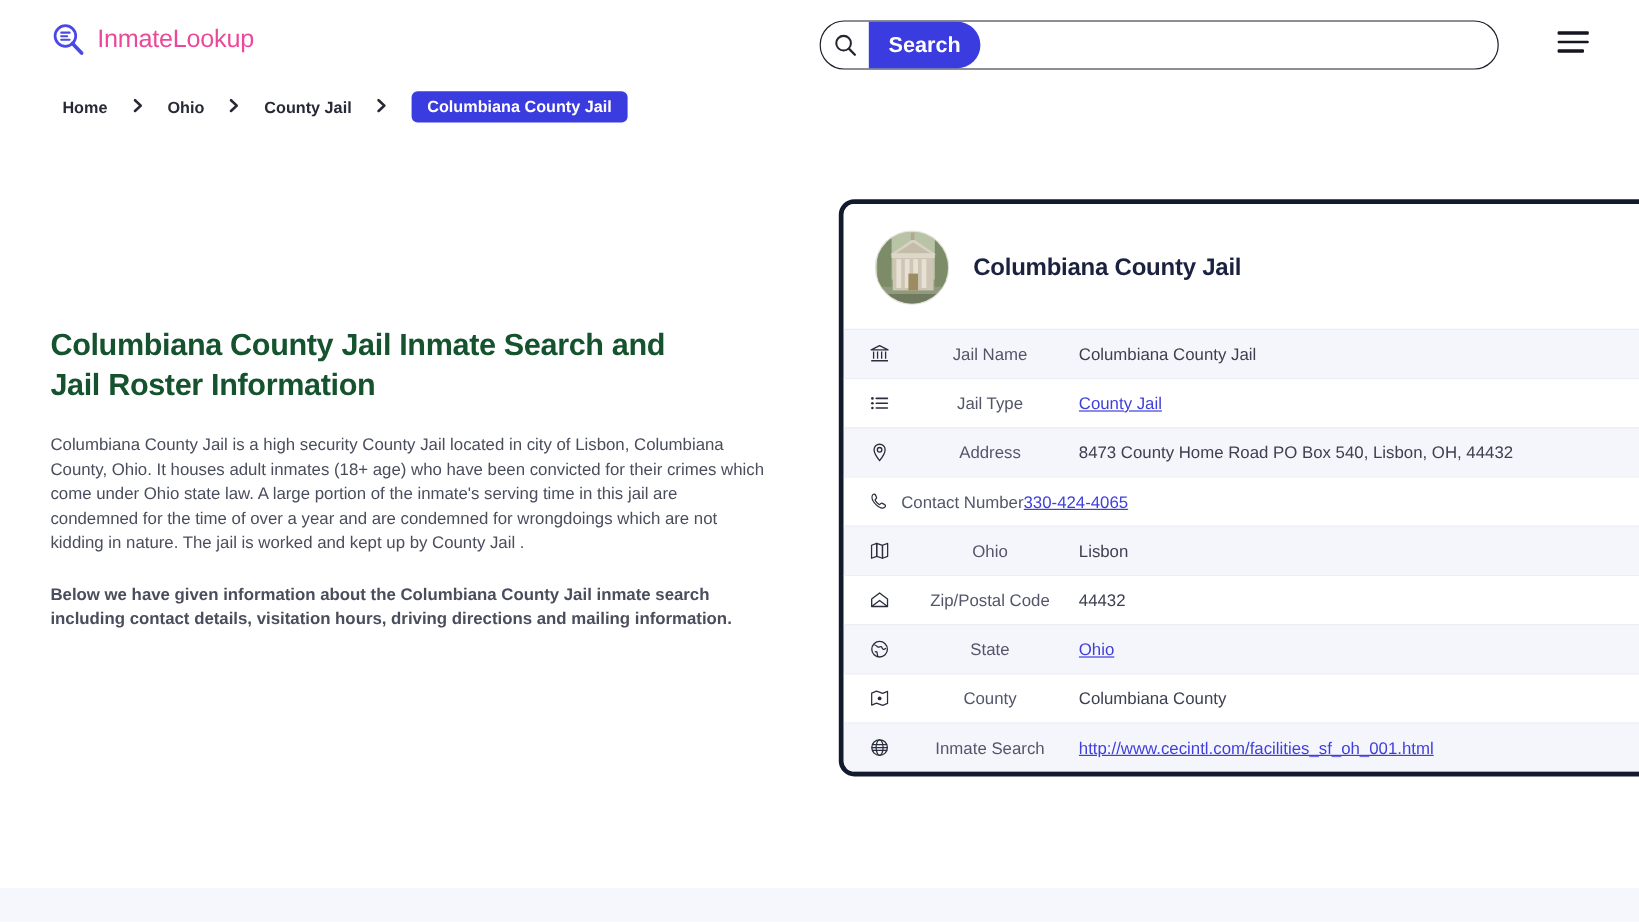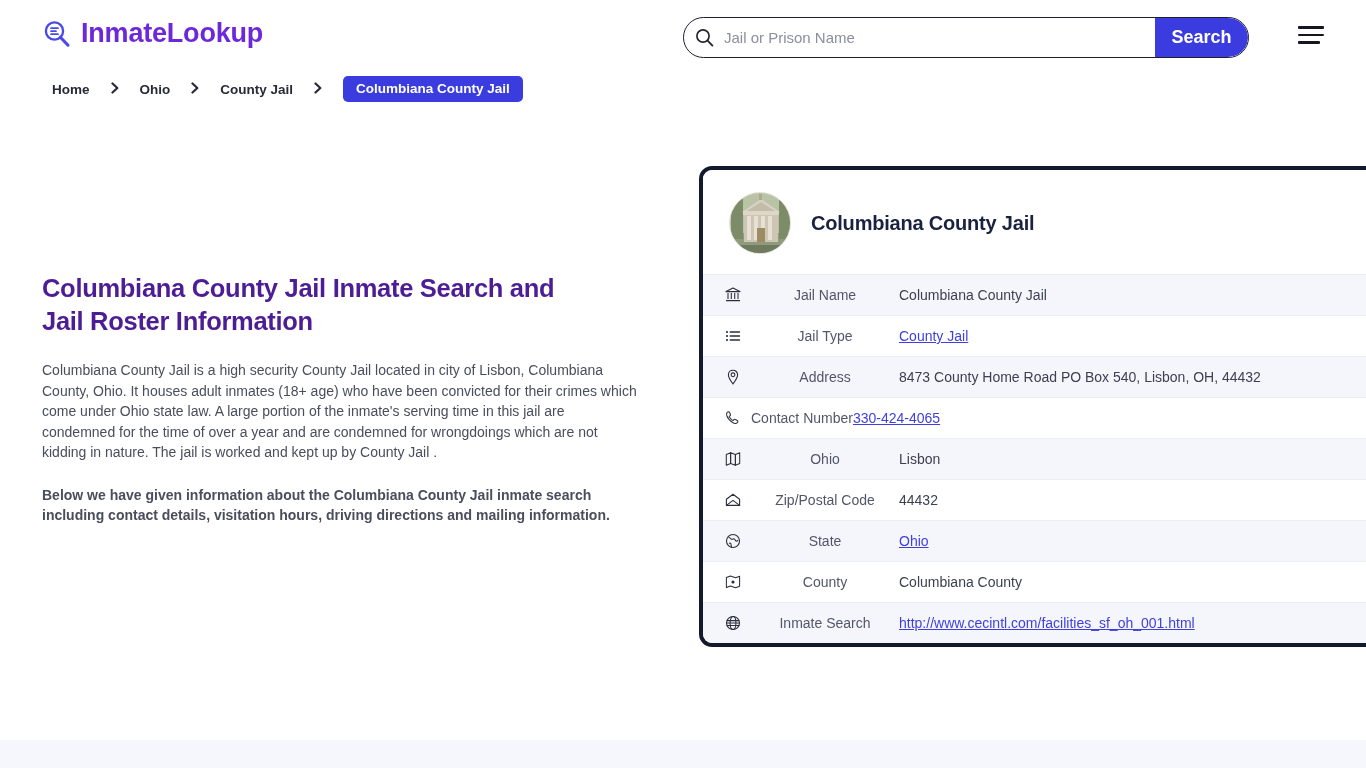--- a/index.html
+++ b/index.html
@@ -18,23 +18,23 @@
     background: #ffffff;
   }
   .brand {
     position: absolute;
     left: 42px; top: 18px;
     display: flex; align-items: center; gap: 9px;
     text-decoration: none;
   }
   .brand-icon { width: 30px; height: 30px; display: block; }
   .brand-text {
-    font-size: 27px;
-    font-weight: 700;
-    color: #6d28d9;
+    font-size: 21px;
+    font-weight: 400;
+    color: #ec4899;
     letter-spacing: -0.2px;
     white-space: nowrap;
   }
 
   .searchbar {
     position: absolute;
     left: 683px; top: 17px;
     width: 566px; height: 41px;
     border: 1.6px solid #1d1f2b;
     border-radius: 21px;
@@ -118,21 +118,21 @@
   .left-col {
     position: absolute;
     left: 42px; top: 272px;
     width: 600px;
   }
   .page-title {
     margin: 0 0 22px 0;
     font-size: 25.5px;
     line-height: 33px;
     font-weight: 700;
-    color: #4c1d95;
+    color: #14532d;
     letter-spacing: -0.3px;
     max-width: 560px;
   }
   .para {
     margin: 0 0 22px 0;
     font-size: 14px;
     line-height: 20.5px;
     color: #4a4d5c;
     max-width: 596px;
   }
@@ -228,21 +228,20 @@
     <span class="brand-text">InmateLookup</span>
   </a>
 
   <div class="searchbar">
     <span class="search-icon-wrap">
       <svg width="19" height="19" viewBox="0 0 19 19">
         <circle cx="8" cy="8" r="6.1" fill="none" stroke="#23252f" stroke-width="1.7"></circle>
         <line x1="12.6" y1="12.7" x2="17.4" y2="17.6" stroke="#23252f" stroke-width="1.9" stroke-linecap="round"></line>
       </svg>
     </span>
-    <input class="search-input" type="text" placeholder="Jail or Prison Name" style="">
     <button class="search-btn">Search</button>
   </div>
 
   <div class="hamburger">
     <span></span>
     <span></span>
     <span></span>
   </div>
 </div>
 

